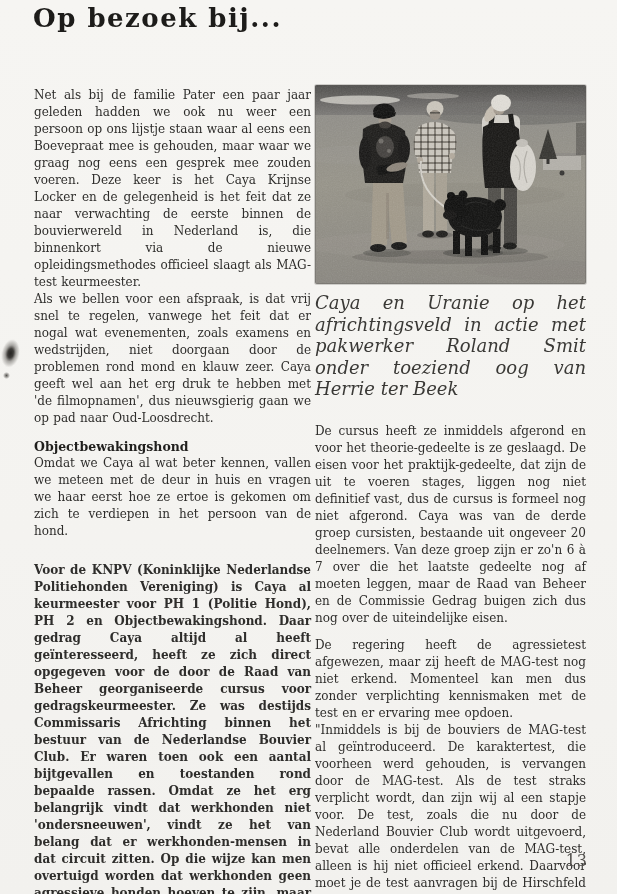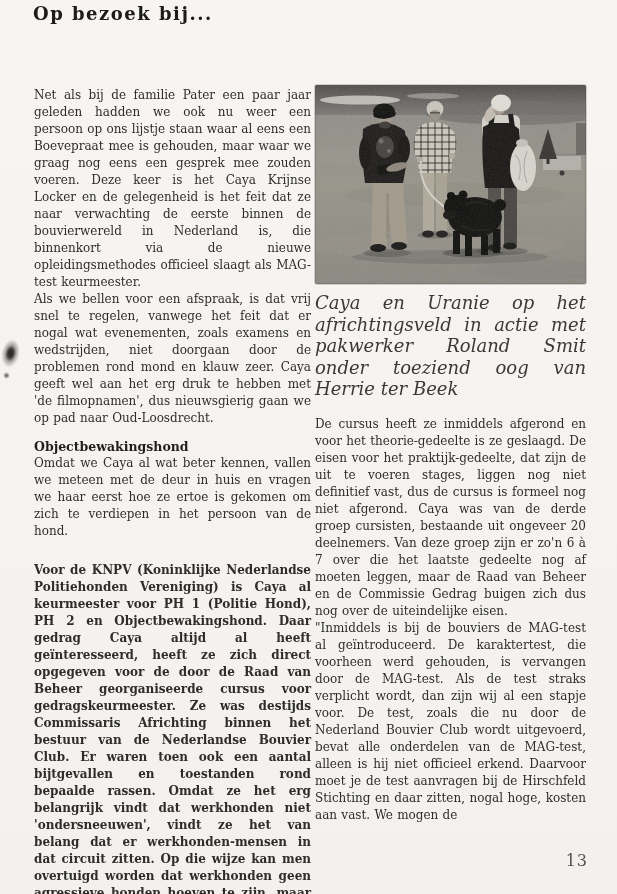--- a/index.html
+++ b/index.html
@@ -9,21 +9,21 @@
     font-family:"DejaVu Serif", serif;
     -webkit-font-smoothing:antialiased;
   }
   .page{
     position:relative;width:617px;height:894px;overflow:hidden;
     background:linear-gradient(180deg,#f6f5f2 0%,#f4f3f0 60%,#f2f1ee 100%);
     color:#2e2d2b;
   }
   .title{
     position:absolute;left:33px;top:3px;margin:0;
-    font-size:18px;font-weight:bold;letter-spacing:1.5px;
+    font-size:26px;font-weight:bold;letter-spacing:1.5px;
     color:#1d1c1a;
   }
   .columns{
     position:absolute;left:34px;top:85px;width:567px;
     display:flex;gap:4px;
   }
   .col-left{width:277px;padding-top:2px;}
   .col-right{width:271px;}
   .body-text{
     margin:0;font-size:12px;line-height:17px;
@@ -39,21 +39,21 @@
   .photo{
     width:271px;height:199px;line-height:0;
     box-shadow:0 0 0 1px rgba(90,88,84,.25);
     border-radius:2px;overflow:hidden;
   }
   .caption{
     margin:8px 0 0 0;font-style:italic;
     font-size:18px;line-height:21.5px;
     text-align:justify;color:#3a3936;
   }
-  .rc-first{margin-top:16px;}
+  .rc-first{margin-top:23px;}
   .page-number{
     position:absolute;right:29px;top:851px;
     font-size:16px;color:#53514d;letter-spacing:1px;
   }
   .smudge{
     position:absolute;left:1px;top:339px;width:18px;height:34px;
     background:radial-gradient(closest-side at 50% 42%,
       #242220 0%, #3e3c39 32%, rgba(92,89,85,.5) 58%, rgba(130,127,122,0) 100%);
     border-radius:55% 60% 50% 45%;
     transform:rotate(12deg);
@@ -206,20 +206,21 @@
           </g>
 
           <rect x="0" y="0" width="271" height="199" filter="url(#grain)" opacity="0.16"></rect>
           <rect x="0.5" y="0.5" width="270" height="198" fill="none" stroke="#5e5d5a" opacity="0.35"></rect>
         </svg>
       </div>
 
       <p class="caption">Caya en Uranie op het africhtingsveld in actie met pakwerker Roland Smit onder toeziend oog van Herrie ter Beek</p>
 
       <p class="body-text rc-first">De cursus heeft ze inmiddels afgerond en voor het theorie-gedeelte is ze geslaagd. De eisen voor het praktijk-gedeelte, dat zijn de uit te voeren stages, liggen nog niet definitief vast, dus de cursus is formeel nog niet afgerond. Caya was van de derde groep cursisten, bestaande uit ongeveer 20 deelnemers. Van deze groep zijn er zo'n 6 à 7 over die het laatste gedeelte nog af moeten leggen, maar de Raad van Beheer en de Commissie Gedrag buigen zich dus nog over de uiteindelijke eisen.</p>
+      <p class="body-text gap-1">De regering heeft de agressietest afgewezen, maar zij heeft de MAG-test nog niet erkend. Momenteel kan men dus zonder verplichting kennismaken met de test en er ervaring mee opdoen.</p>
       <p class="body-text">"Inmiddels is bij de bouviers de MAG-test al geïntroduceerd. De karaktertest, die voorheen werd gehouden, is vervangen door de MAG-test. Als de test straks verplicht wordt, dan zijn wij al een stapje voor. De test, zoals die nu door de Nederland Bouvier Club wordt uitgevoerd, bevat alle onderdelen van de MAG-test, alleen is hij niet officieel erkend. Daarvoor moet je de test aanvragen bij de Hirschfeld Stichting en daar zitten, nogal hoge, kosten aan vast. We mogen de</p>
     </div>
 
   </div>
 
   <div class="page-number">13</div>
 
 </div>
 
 </body></html>

